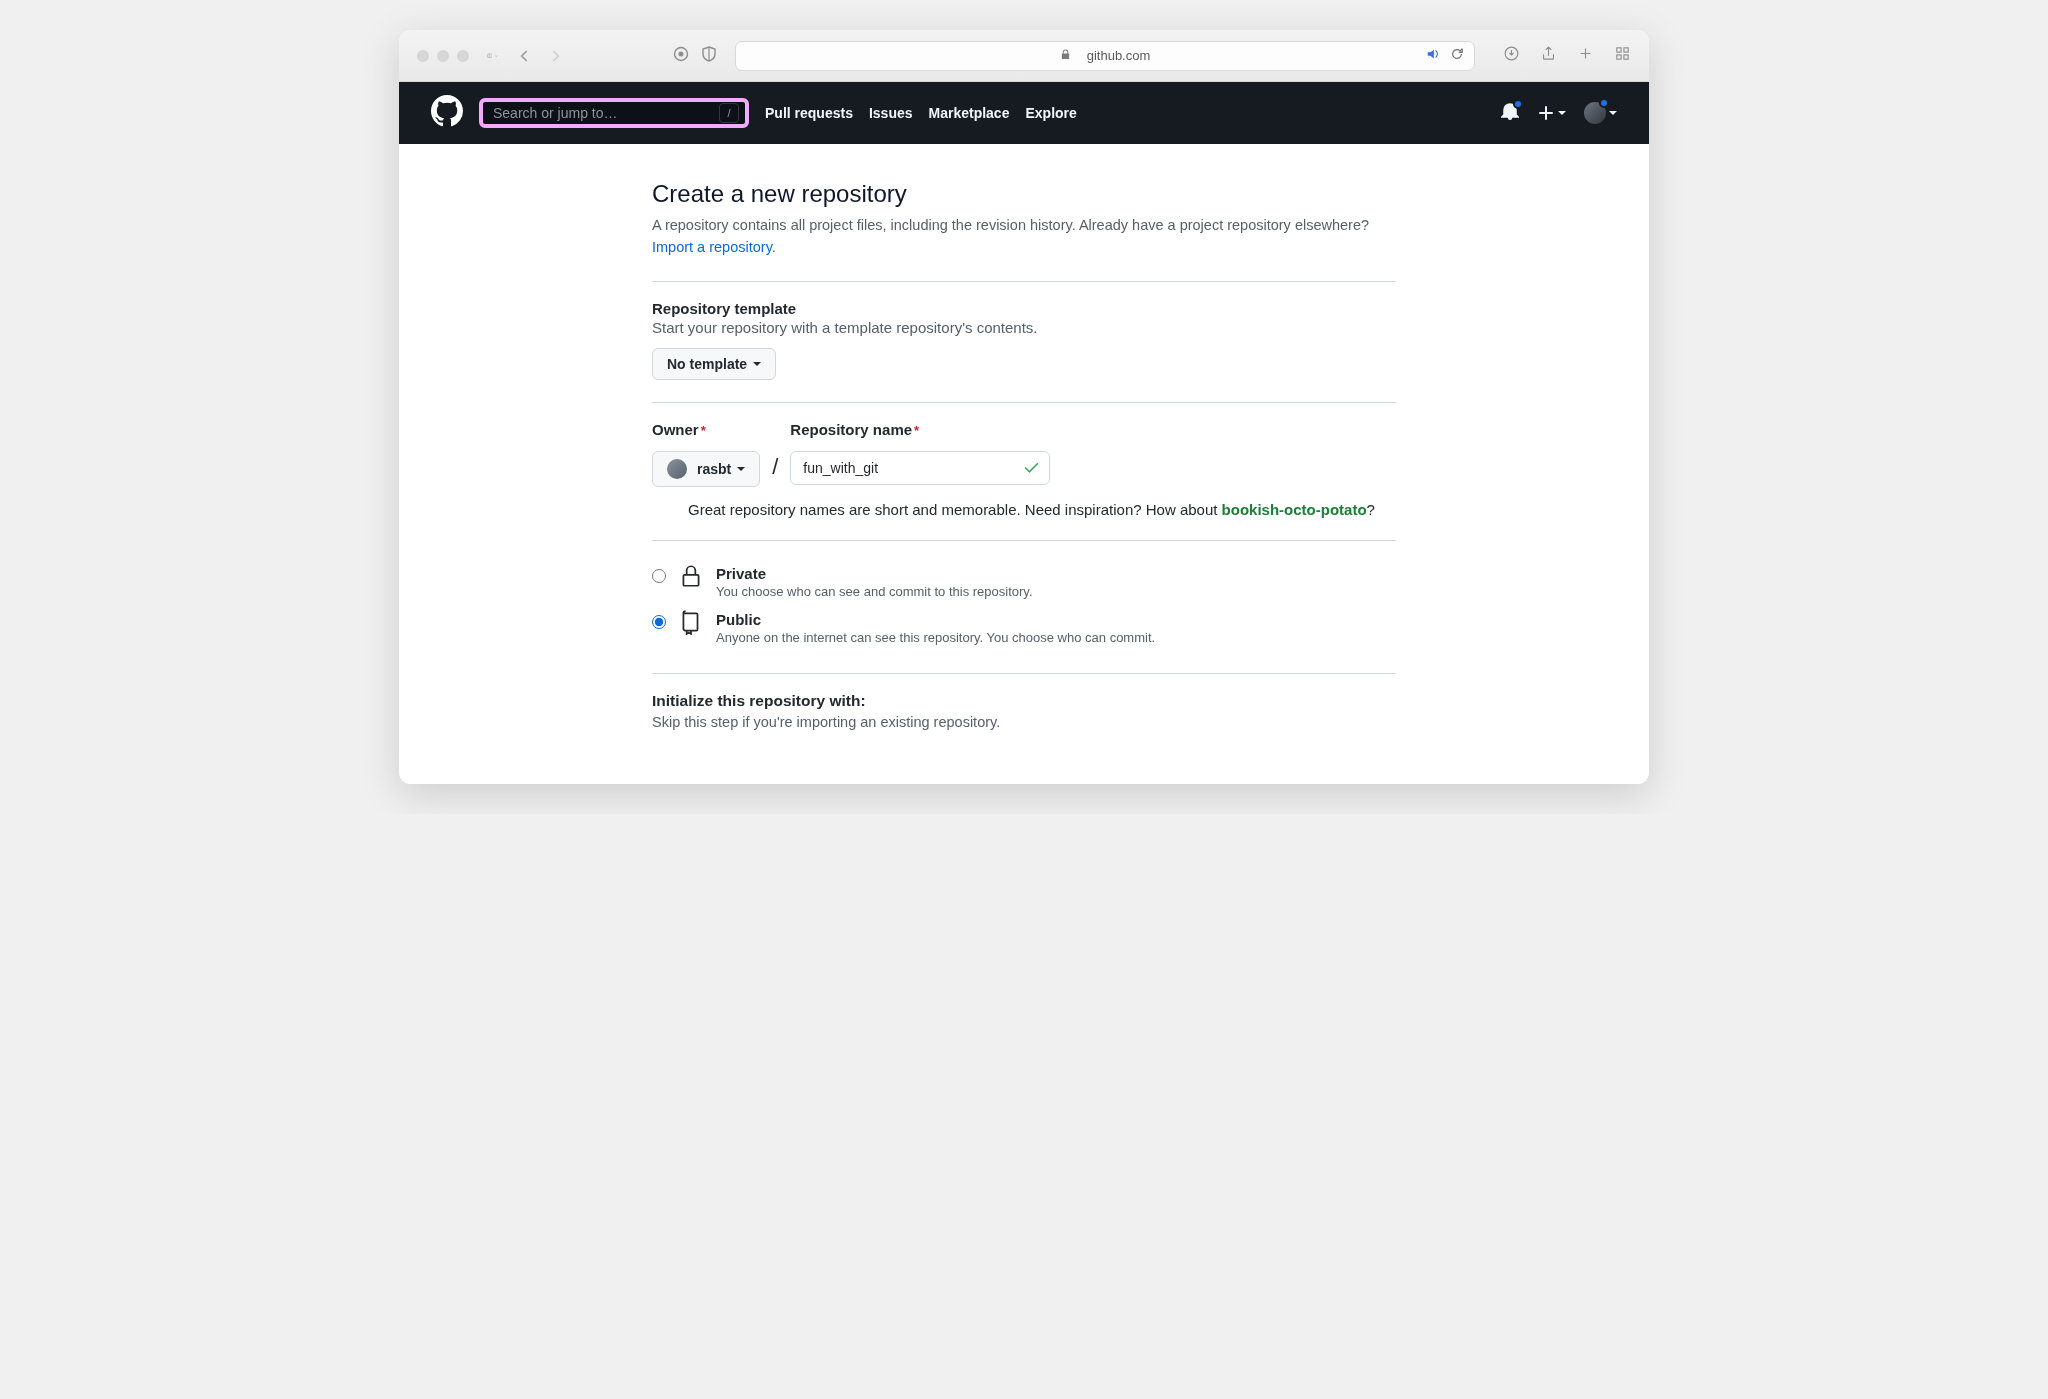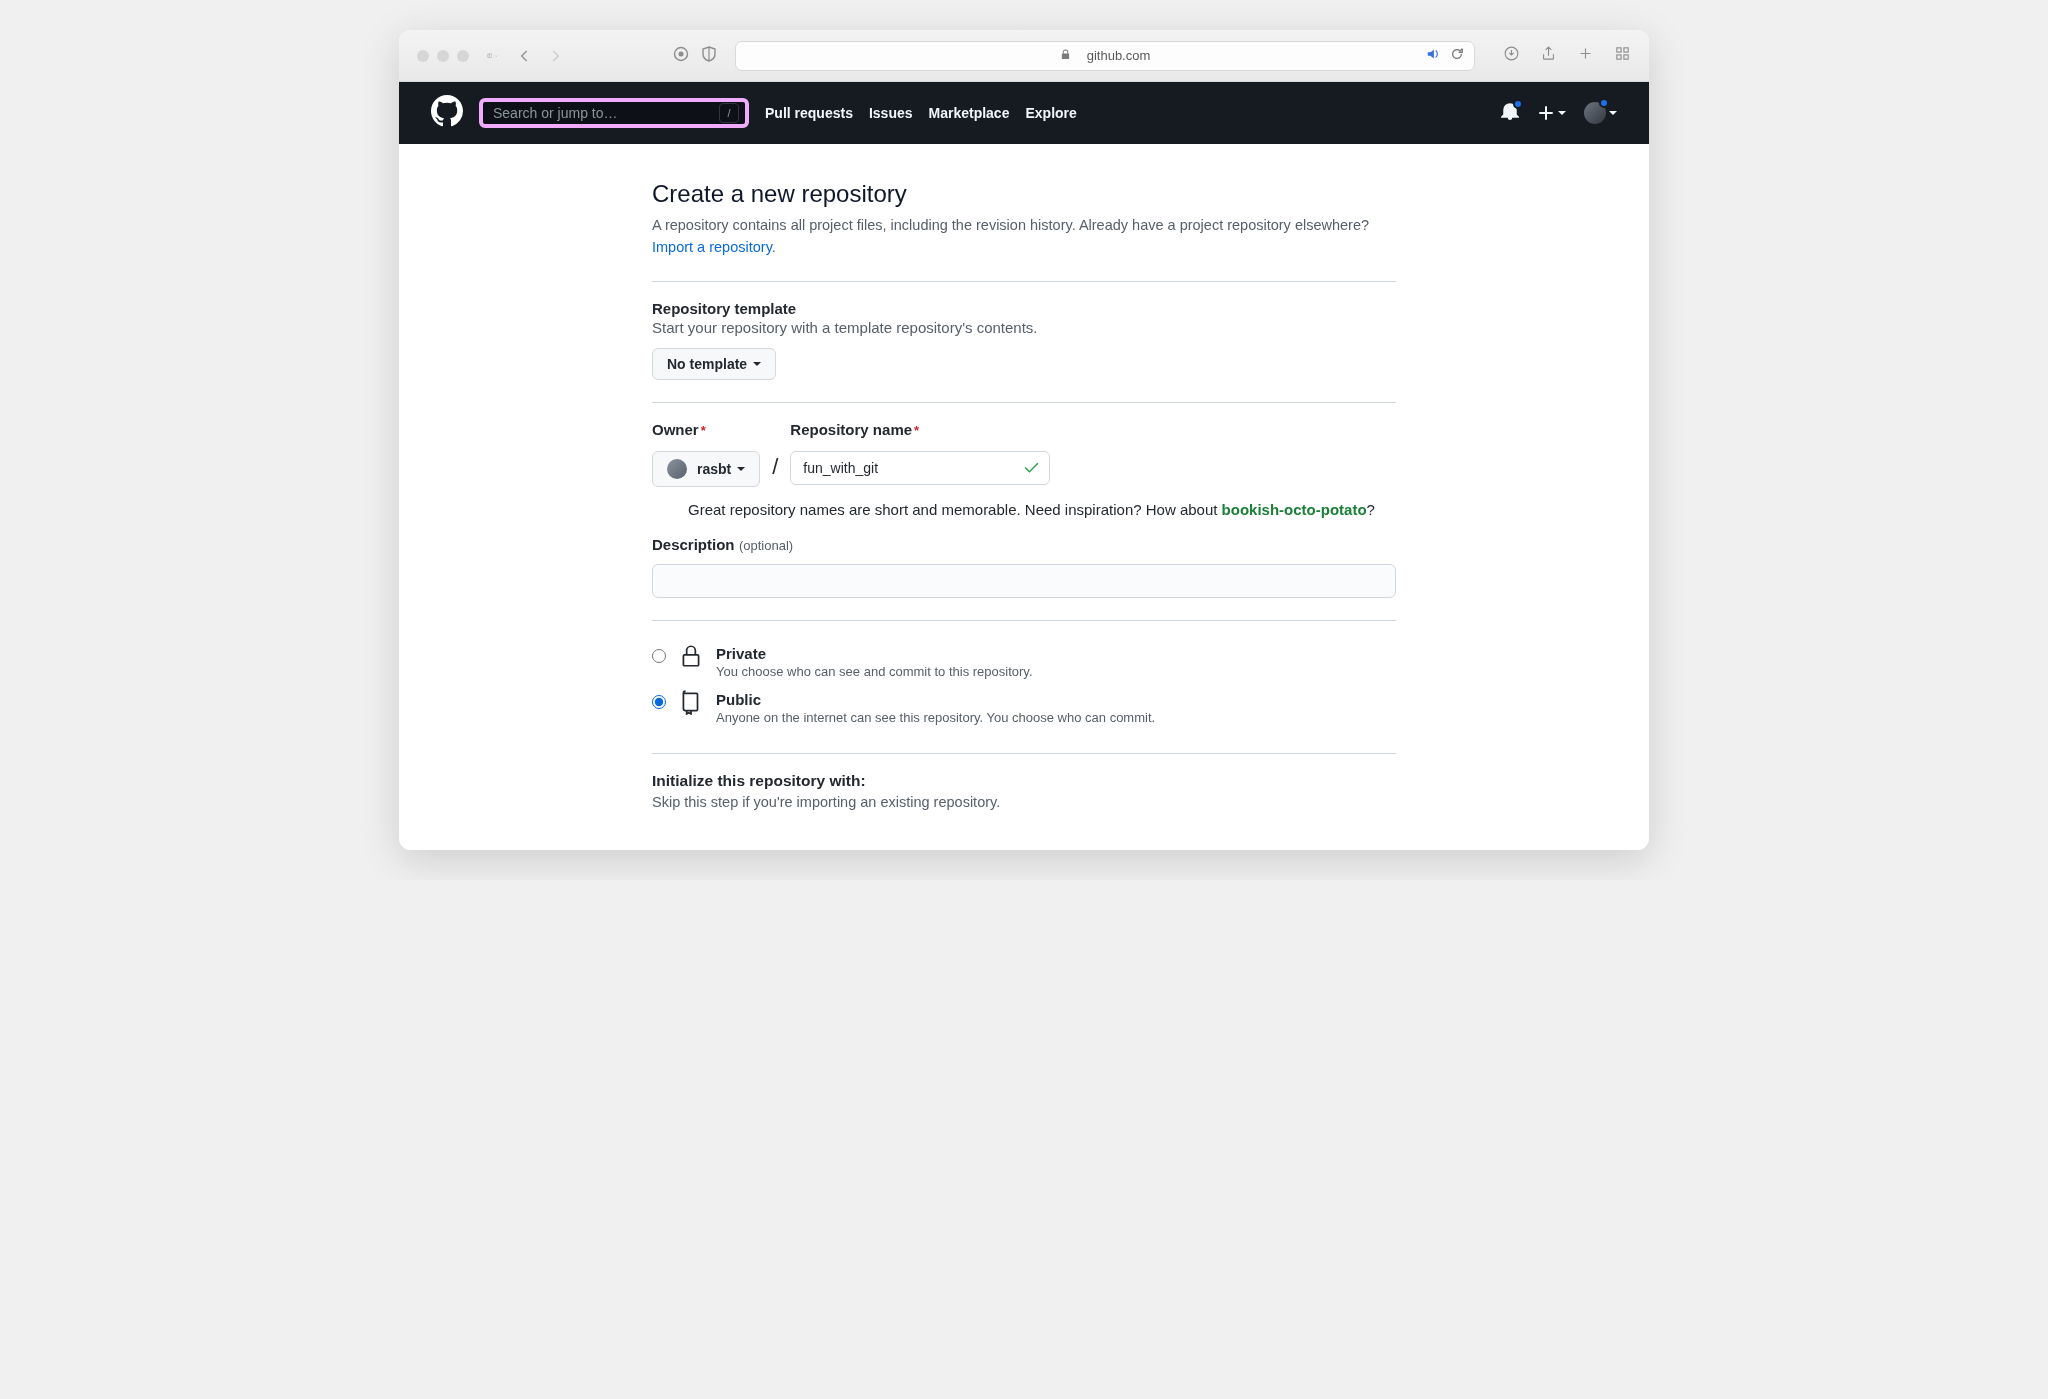--- a/index.html
+++ b/index.html
@@ -301,25 +301,20 @@
                   <path d="M13.5 3.5L6 11 2.5 7.5l-1 1L6 13l8.5-8.5z"></path>
                 </svg></span>
           </span>
         </div>
       </div>
 
       <p class="tip">
         <span>Great repository names are short and memorable. Need inspiration? How about </span><span class="sugg">bookish-octo-potato</span><span>?</span>
       </p>
 
-      <div class="desc-row">
-        <span class="label">Description</span>
-        <span class="opt">(optional)</span>
-        <input class="desc-input" style="">
-      </div>
 
       <hr class="sec">
 
       <div class="radio-row" style="margin-top:10px;">
         <input type="radio" style="">
         <span class="radio-ic"><svg viewBox="0 0 24 24">
               <rect x="5" y="11" width="14" height="10" rx="1"></rect>
               <path d="M8 11V7a4 4 0 018 0v4"></path>
             </svg></span>
         <div class="radio-txt">

